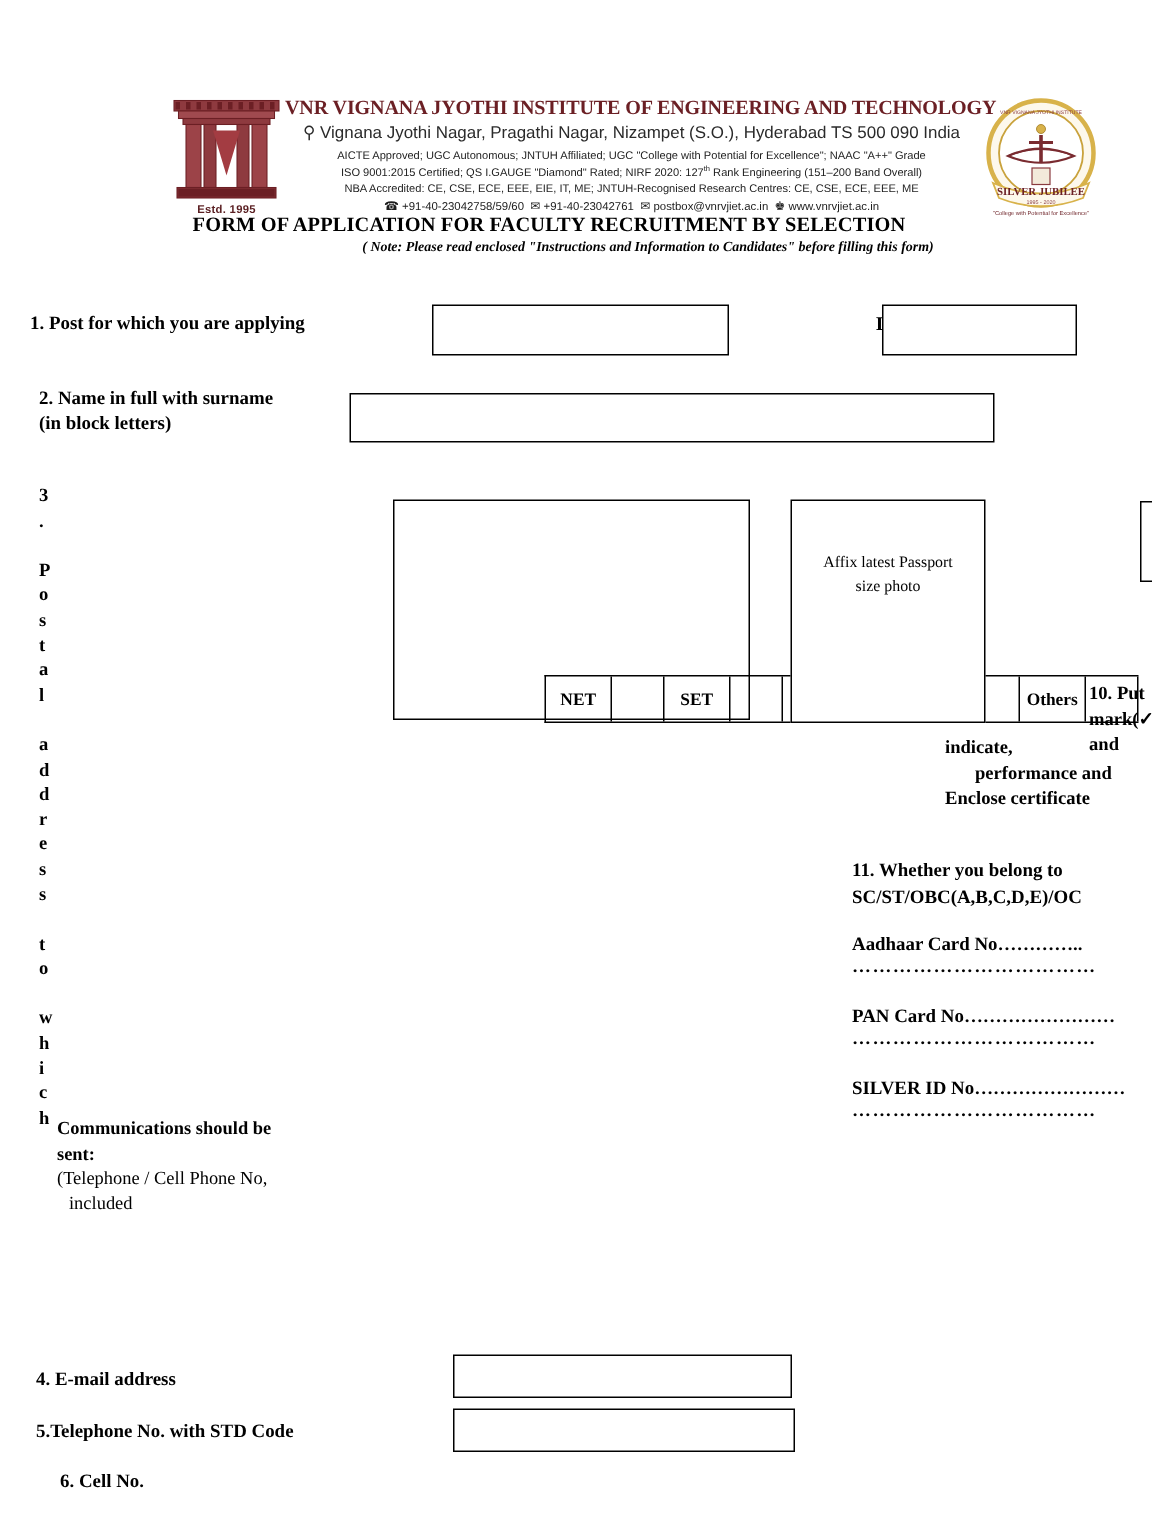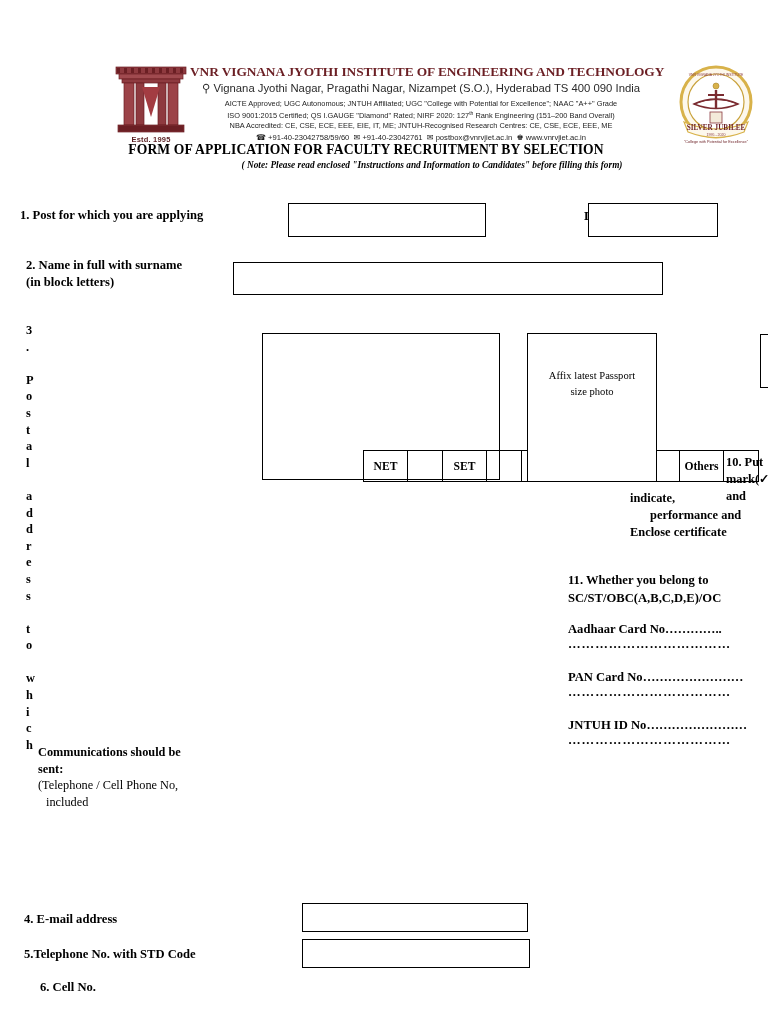--- a/index.html
+++ b/index.html
@@ -22,21 +22,21 @@
   .logo-left {
     position: absolute; left: 112px; top: 33px; width: 78px; height: 88px;
   }
   .logo-left svg { display: block; }
   .estd {
     position: absolute; left: 112px; top: 107px; width: 78px;
     text-align: center; font-family: "Liberation Sans", sans-serif;
     font-size: 7.5px; font-weight: bold; color: #5a1f22; letter-spacing: .2px;
   }
 
-  .logo-right { position: absolute; left: 670px; top: 36px; width: 92px; height: 82px; }
+  .logo-right { position: absolute; left: 648px; top: 36px; width: 92px; height: 82px; }
 
   .inst-name {
     position: absolute; left: 190px; top: 36px; width: 460px;
     font-family: "Liberation Serif", serif;
     font-size: 13.4px; font-weight: bold; color: #6b1f24;
     letter-spacing: -0.1px; white-space: nowrap;
   }
   .inst-addr {
     position: absolute; left: 190px; top: 54px; width: 462px;
     font-family: "Liberation Sans", sans-serif;
@@ -218,21 +218,21 @@
         <text x="46" y="72" font-family="Liberation Sans, sans-serif" font-size="3.6" fill="#8a3b40" text-anchor="middle">1995 - 2020</text>
         <text x="46" y="79" font-family="Liberation Sans, sans-serif" font-size="3.8" fill="#6b1f24" text-anchor="middle">"College with Potential for Excellence"</text>
         <text x="46" y="12" font-family="Liberation Sans, sans-serif" font-size="3.4" fill="#8a3b40" text-anchor="middle">VNR VIGNANA JYOTHI INSTITUTE</text>
       </svg>
     </div>
 
     <div class="inst-name">VNR VIGNANA JYOTHI INSTITUTE OF ENGINEERING AND TECHNOLOGY</div>
 
     <div class="inst-addr">
       <span>⚲</span>
-      <span>Vignana Jyothi Nagar, Pragathi Nagar, Nizampet (S.O.), Hyderabad TS 400 090 India</span>
+      <span>Vignana Jyothi Nagar, Pragathi Nagar, Nizampet (S.O.), Hyderabad TS 500 090 India</span>
     </div>
 
     <div class="accred l1">AICTE Approved; UGC Autonomous; JNTUH Affiliated; UGC "College with Potential for Excellence"; NAAC "A++" Grade</div>
     <div class="accred l2"><span>ISO 9001:2015 Certified; QS I.GAUGE "Diamond" Rated; NIRF 2020: 127</span><span class="sup">th</span><span> Rank Engineering (151–200 Band Overall)</span></div>
     <div class="accred l3">NBA Accredited: CE, CSE, ECE, EEE, EIE, IT, ME; JNTUH-Recognised Research Centres: CE, CSE, ECE, EEE, ME</div>
 
     <div class="contact">
       <span class="gi">☎</span>
       <span>+91-40-23042758/59/60</span>
       &nbsp;<span class="gi">✉</span>
@@ -331,21 +331,21 @@
 
   <div class="idrow id1">
     <span>Aadhaar Card No</span><span class="dots">…………..</span>
     <span class="dotline">………………………………</span>
   </div>
   <div class="idrow id2">
     <span>PAN Card No</span><span class="dots">……………………</span>
     <span class="dotline">………………………………</span>
   </div>
   <div class="idrow id3">
-    <span>JNTUH ID No</span><span class="dots">……………………</span>
+    <span>SILVER ID No</span><span class="dots">……………………</span>
     <span class="dotline">………………………………</span>
   </div>
 
   <div class="comm">
     <span class="b i1">Communications should be</span>
     <span class="b i1">sent:</span>
     <span class="i1">(Telephone / Cell Phone No,</span>
     <span class="i3">included</span>
   </div>
 

